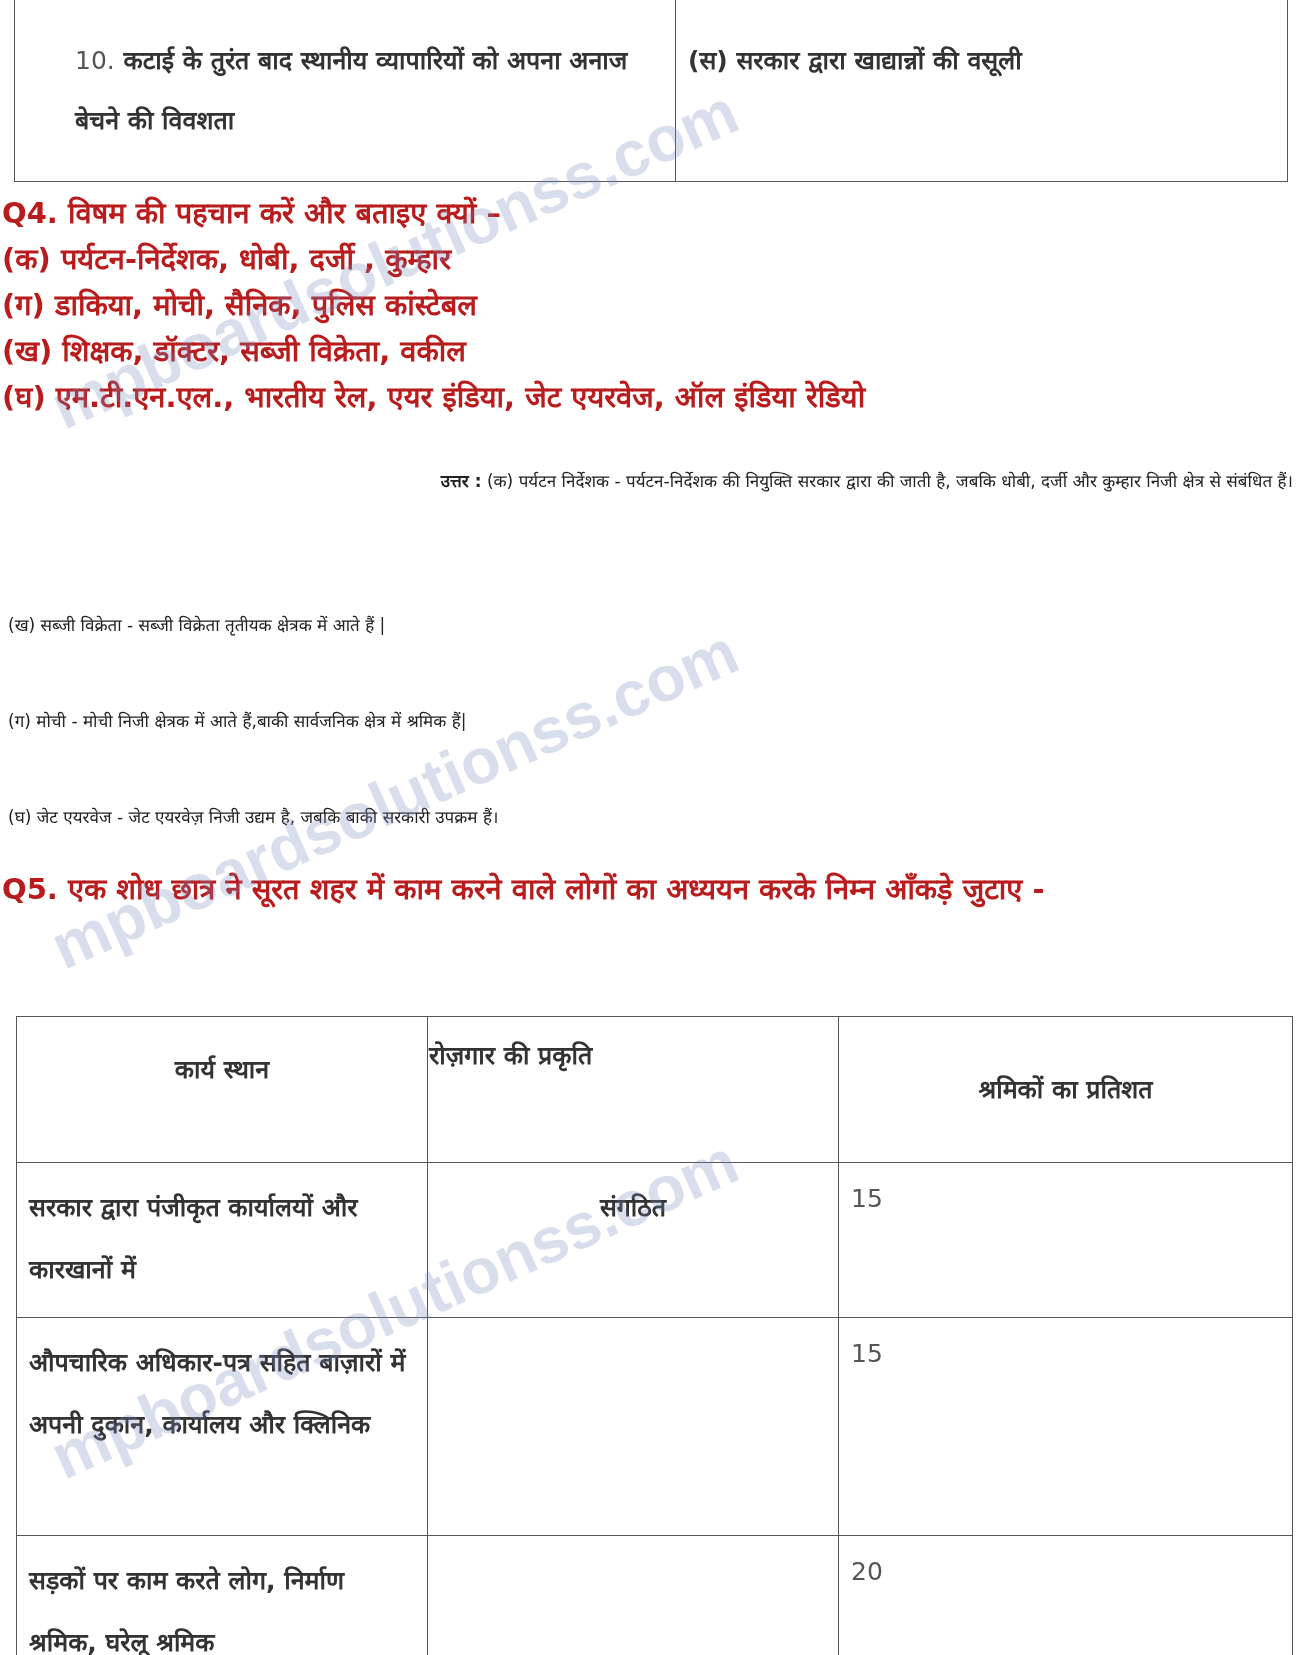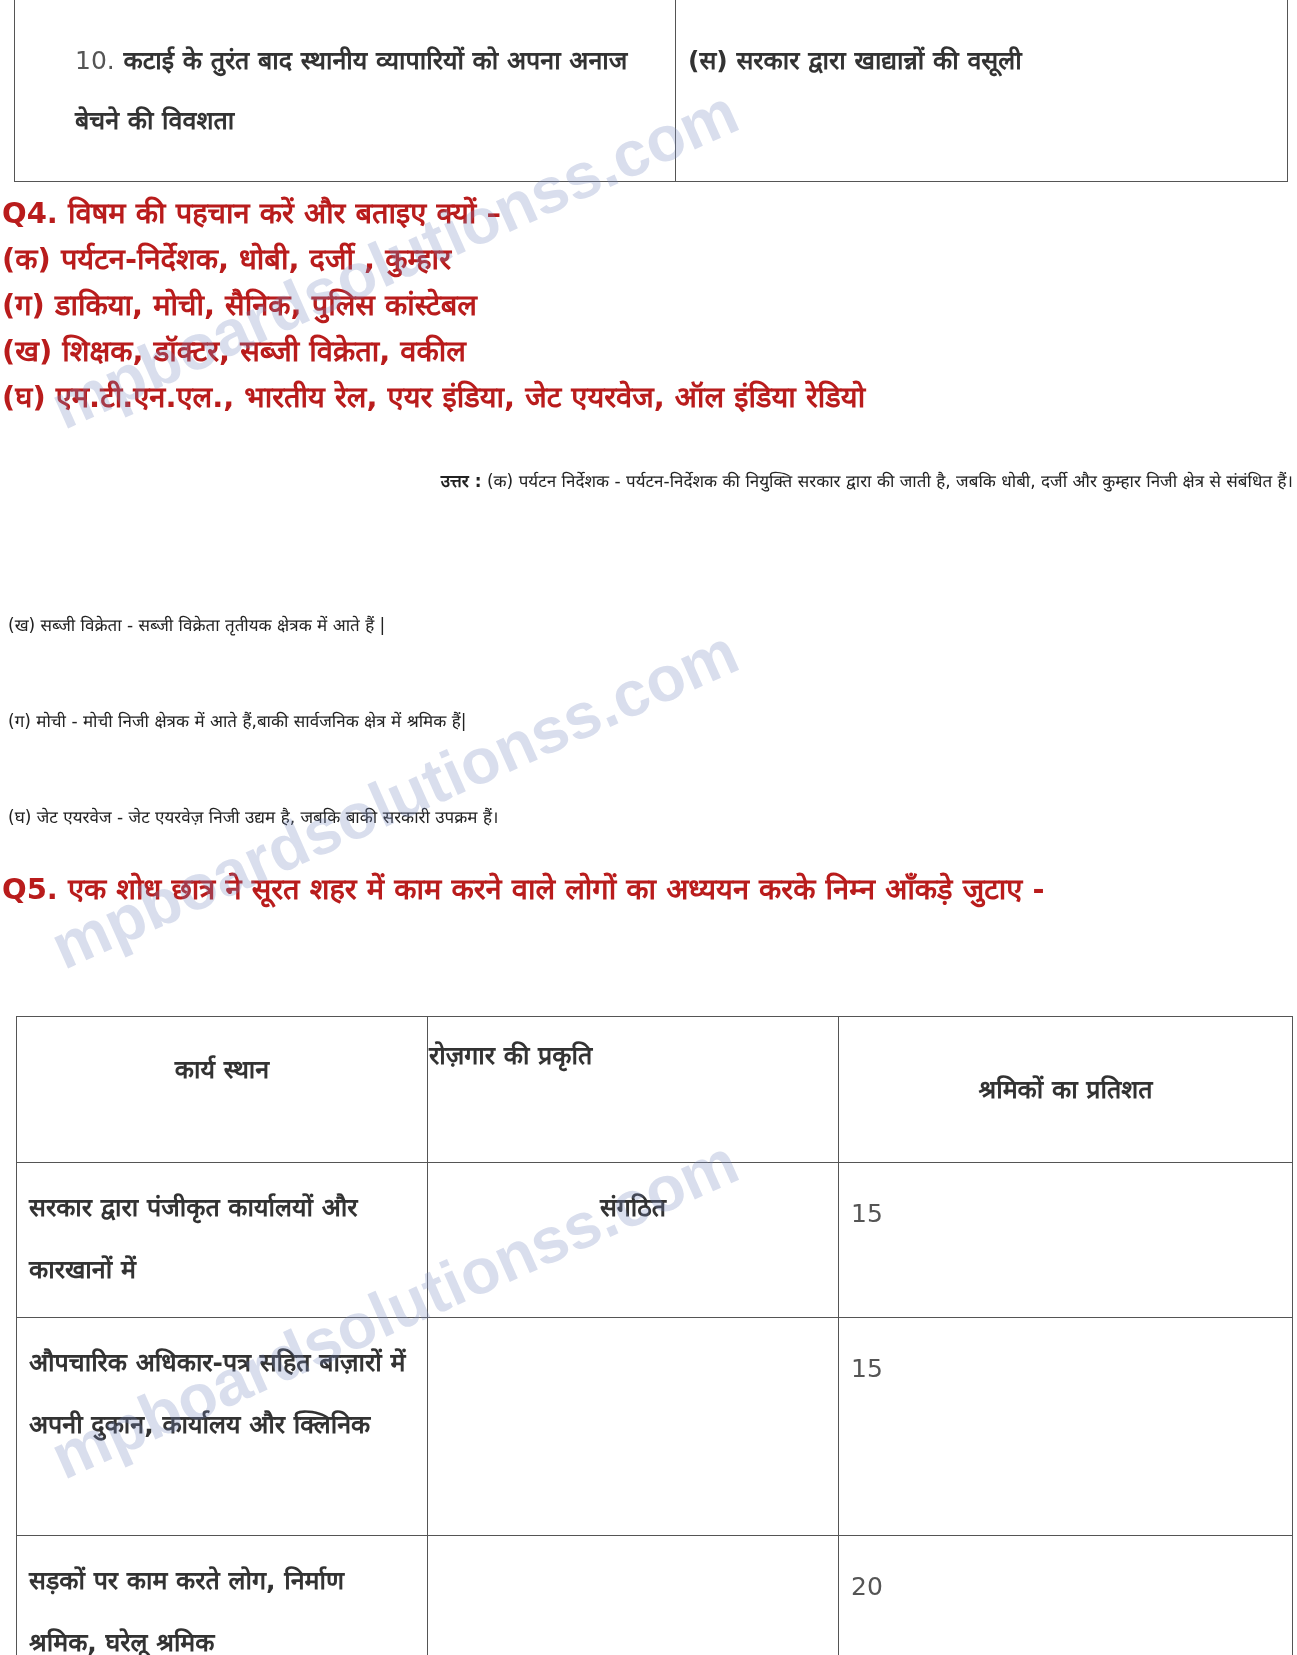--- a/index.html
+++ b/index.html
@@ -17,21 +17,21 @@
   .q-block { position:absolute; left:2px; font-size:29px; font-weight:bold; color:#b91c1c; line-height:46px; }
   .ans { position:absolute; left:8px; font-size:17px; color:#222; line-height:46px;text-align:right; }
   .ans b { font-weight:bold; }
   #t2 { left:16px; top:1016px; width:1277px; }
   #t2 td { font-size:25px; font-weight:bold; color:#333; line-height:62px; }
   #t2 .h1 { width:408px; height:122px; text-align:center; padding-top:22px; }
   #t2 .h2 { width:408px; padding-top:8px; }
   #t2 .h3 { text-align:center; padding-top:42px; }
   #t2 .l { padding:14px 10px 10px 12px;border-radius:28px; }
   #t2 .m { text-align:center; padding-top:14px; }
-  #t2 .n { font-weight:normal; color:#555; padding:20px 12px; }
+  #t2 .n { font-weight:normal; color:#555; padding:5px 12px; }
   .wm {
     position:absolute; font-size:64px; font-weight:bold; color:rgba(120,135,190,0.28);
     transform:rotate(-24deg); transform-origin:left bottom; white-space:nowrap;
     font-family:"Liberation Sans", sans-serif; pointer-events:none;
   }
 </style>
 </head>
 <body>
 
 <table id="top-table" class="tbl">

